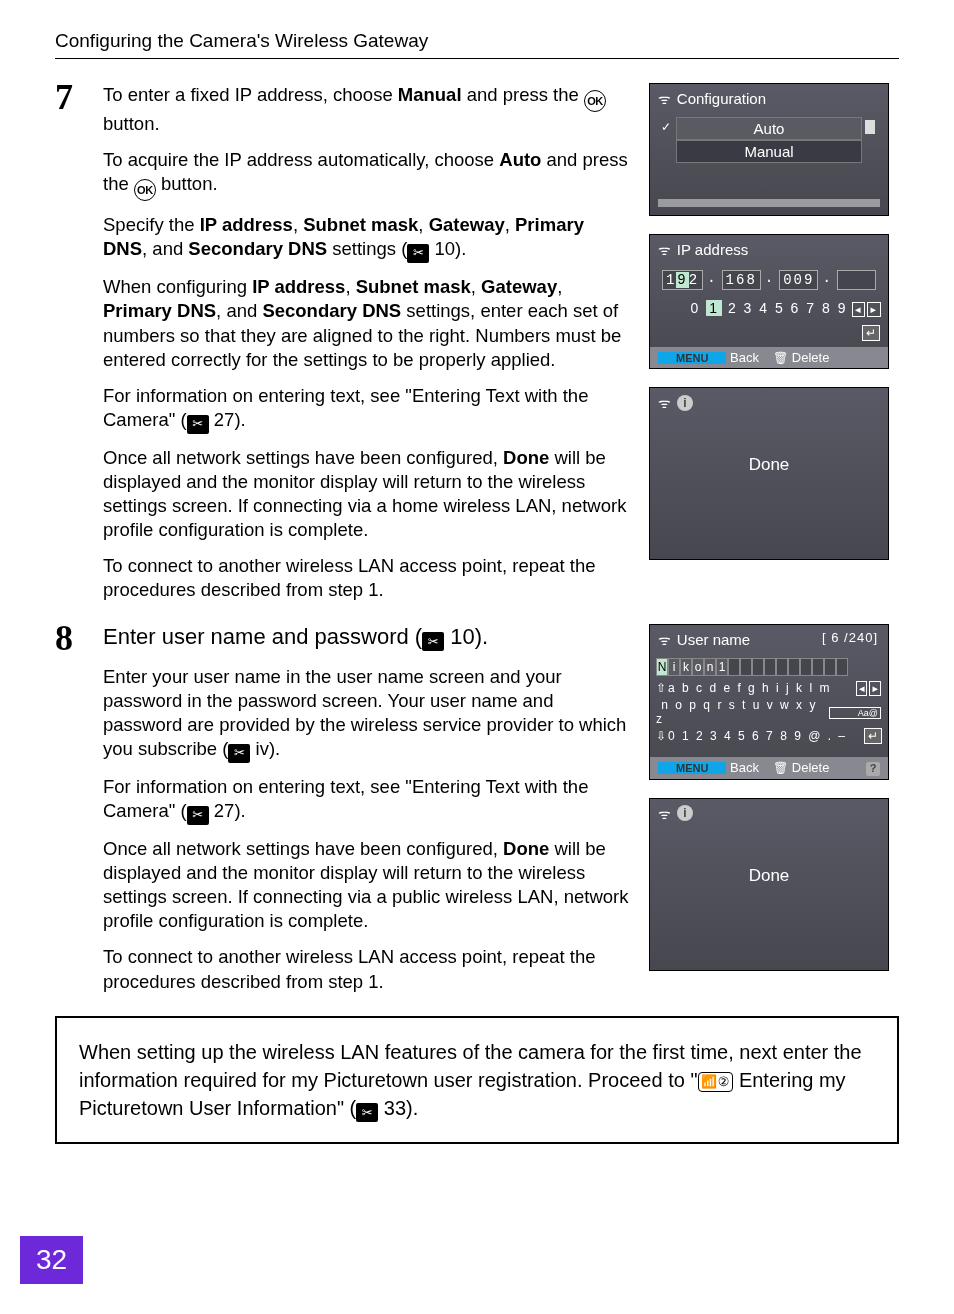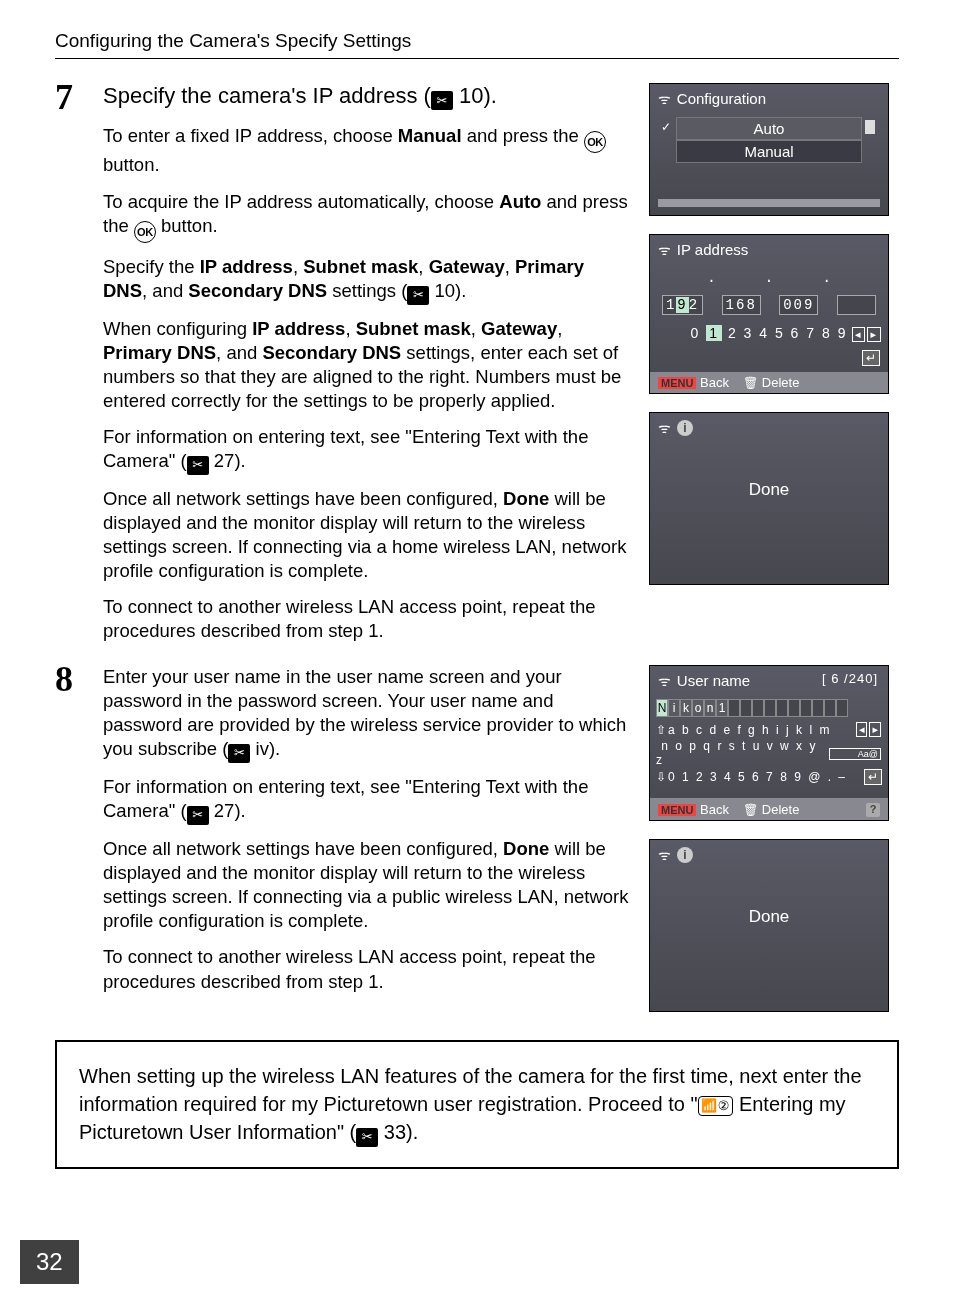--- a/index.html
+++ b/index.html
@@ -143,21 +143,20 @@
     justify-content: center;
     padding: 6px 0;
     font-family: 'Courier New', monospace;
     letter-spacing: 2px;
   }
   .ip-seg {
     border: 1px solid #aaa;
     padding: 1px 3px;
     background: #45454d;
     font-size: 14px;
-    margin-top: 25px;
   }
   .ip-seg .hl { background: #c0e8d0; color: #000; padding: 0 1px; }
   .num-row {
     display: flex;
     gap: 2px;
     justify-content: center;
     padding: 4px 0;
     font-size: 14px;
     letter-spacing: 2px;
     position: relative;
@@ -179,23 +178,23 @@
   }
   .screen-menu-footer {
     background: #888890;
     padding: 3px 8px;
     font-size: 13px;
     display: flex;
     gap: 14px;
     align-items: center;
   }
   .menu-tag {
-    background: #ef4444;
+    background: #0ea5e9;
     color: #333;
-    padding: 0 3px;
+    padding: 0 18px;
     font-size: 11px;
     font-weight: bold;
   }
   .trash { font-size: 12px; }
   .done-screen .screen-body {
     height: 142px;
     display: flex;
     align-items: flex-start;
     justify-content: center;
     padding-top: 38px;
@@ -269,39 +268,36 @@
     border: 1.2px solid #000;
     border-radius: 4px;
     padding: 0 3px;
     font-size: 13px;
     vertical-align: 1px;
   }
   .page-num {
     position: absolute;
     bottom: 30px;
     left: 20px;
-    background: #404040;
+    background: #6d28d9;
     color: #fff;
     padding: 8px 16px;
-    font-size: 24px;
+    font-size: 28px;
   }
 </style>
 </head>
 <body>
 
 <div class="page">
-  <div class="header">Configuring the Camera's Specify Settings</div>
+  <div class="header">Configuring the Camera's Wireless Gateway</div>
 
   <div class="step">
     <div class="step-num">7</div>
     <div class="step-body">
       <div class="text-col">
-        <div class="step-title">
-          <span>Specify the camera's IP address (</span><span class="wrench-icon">✂</span><span> 10).</span>
-        </div>
         <div class="para">
           <span>To enter a fixed IP address, choose </span><span class="bold">Manual</span><span> and press the </span><span class="ok-btn">OK</span><span> button.</span>
         </div>
         <div class="para">
           <span>To acquire the IP address automatically, choose </span><span class="bold">Auto</span><span> and press the </span><span class="ok-btn">OK</span><span> button.</span>
         </div>
         <div class="para">
           <span>Specify the </span><span class="bold">IP address</span><span>, </span><span class="bold">Subnet mask</span><span>, </span><span class="bold">Gateway</span><span>, </span><span class="bold">Primary DNS</span><span>, and </span><span class="bold">Secondary DNS</span><span> settings (</span><span class="wrench-icon">✂</span><span> 10).</span>
         </div>
         <div class="para">
@@ -367,20 +363,23 @@
           <div class="screen-body">Done</div>
         </div>
       </div>
     </div>
   </div>
 
   <div class="step">
     <div class="step-num">8</div>
     <div class="step-body">
       <div class="text-col">
+        <div class="step-title">
+          <span>Enter user name and password (</span><span class="wrench-icon">✂</span><span> 10).</span>
+        </div>
         <div class="para">
           <span>Enter your user name in the user name screen and your password in the password screen. Your user name and password are provided by the wireless service provider to which you subscribe (</span><span class="wrench-icon">✂</span><span> iv).</span>
         </div>
         <div class="para">
           <span>For information on entering text, see "Entering Text with the Camera" (</span><span class="wrench-icon">✂</span><span> 27).</span>
         </div>
         <div class="para">
           <span>Once all network settings have been configured, </span><span class="bold">Done</span><span> will be displayed and the monitor display will return to the wireless settings screen. If connecting via a public wireless LAN, network profile configuration is complete.</span>
         </div>
         <div class="para">To connect to another wireless LAN access point, repeat the procedures described from step 1.</div>

